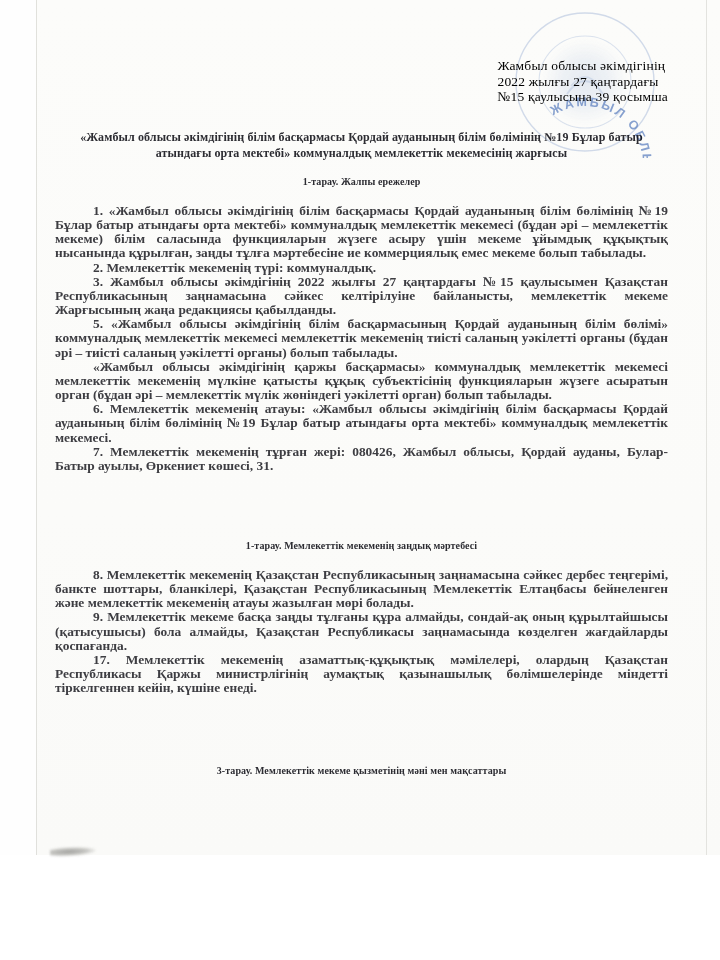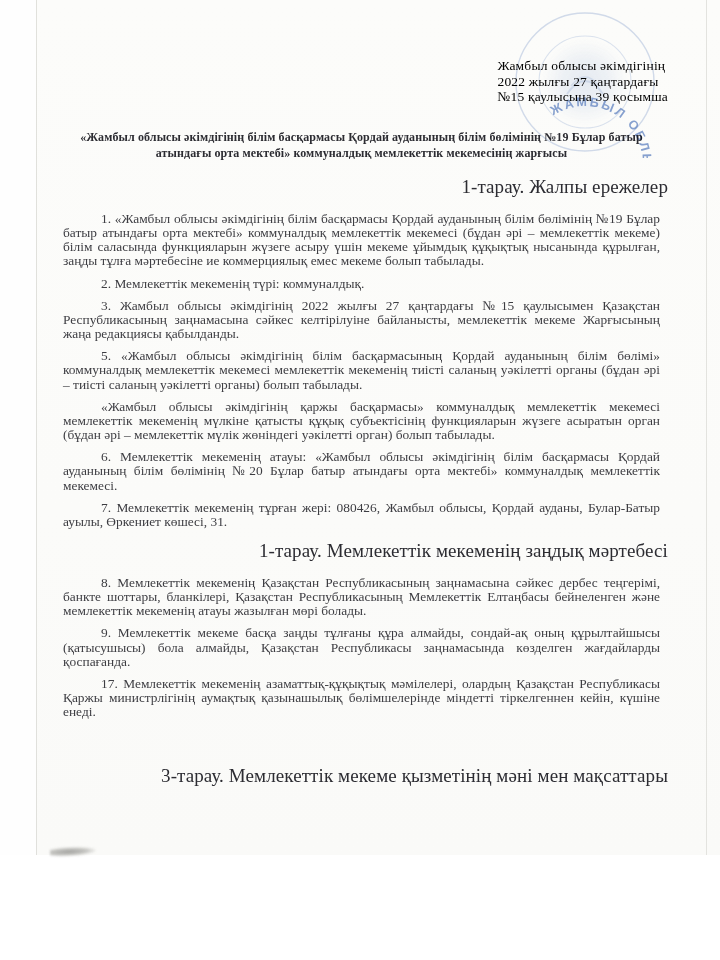--- a/index.html
+++ b/index.html
@@ -57,40 +57,41 @@
   .doc-title{
     position:absolute;top:130px;left:0;width:613px;
     text-align:center;
     font-weight:bold;
     font-size:12px;line-height:15.8px;
     color:#2c2c32;
     letter-spacing:.1px;
   }
   .sec-heading{
     position:absolute;left:0;width:613px;
-    text-align:right;
-    font-weight:normal;
-    font-size:19px;
+    text-align:center;
+    font-weight:bold;
+    font-size:10px;
     color:#2c2c32;
     letter-spacing:.1px;
   }
   .h1{top:176px;}
   .h2{top:540px;}
   .h3{top:765px;}
   .body-block{
     position:absolute;left:0;width:613px;
     font-size:13.4px;line-height:14.15px;
     text-align:justify;
     color:#3d3d42;
   }
   .sec1-body{top:204px;}
   .sec2-body{top:568px;}
   .body-block p{
-    margin:8px;
+    margin:0;
     text-indent:38px;
+    font-weight:bold;
   }
   
   .stamp{
     position:absolute;left:509px;top:6px;width:152px;height:152px;
     mix-blend-mode:multiply;
     opacity:.85;
     pointer-events:none;
   }
 </style>
 </head>
@@ -116,21 +117,21 @@
     <div class="doc-title">«Жамбыл облысы әкімдігінің білім басқармасы Қордай ауданының білім бөлімінің №19 Бұлар батыр атындағы орта мектебі» коммуналдық мемлекеттік мекемесінің жарғысы</div>
 
     <div class="sec-heading h1">1-тарау. Жалпы ережелер</div>
 
     <div class="body-block sec1-body">
       <p>1. «Жамбыл облысы әкімдігінің білім басқармасы Қордай ауданының білім бөлімінің №19 Бұлар батыр атындағы орта мектебі» коммуналдық мемлекеттік мекемесі (бұдан әрі – мемлекеттік мекеме) білім саласында функцияларын жүзеге асыру үшін мекеме ұйымдық құқықтық нысанында құрылған, заңды тұлға мәртебесіне ие коммерциялық емес мекеме болып табылады.</p>
       <p>2. Мемлекеттік мекеменің түрі: коммуналдық.</p>
       <p>3. Жамбыл облысы әкімдігінің 2022 жылғы 27 қаңтардағы №15 қаулысымен Қазақстан Республикасының заңнамасына сәйкес келтірілуіне байланысты, мемлекеттік мекеме Жарғысының жаңа редакциясы қабылданды.</p>
       <p>5. «Жамбыл облысы әкімдігінің білім басқармасының Қордай ауданының білім бөлімі» коммуналдық мемлекеттік мекемесі мемлекеттік мекеменің тиісті саланың уәкілетті органы (бұдан әрі – тиісті саланың уәкілетті органы) болып табылады.</p>
       <p>«Жамбыл облысы әкімдігінің қаржы басқармасы» коммуналдық мемлекеттік мекемесі мемлекеттік мекеменің мүлкіне қатысты құқық субъектісінің функцияларын жүзеге асыратын орган (бұдан әрі – мемлекеттік мүлік жөніндегі уәкілетті орган) болып табылады.</p>
-      <p>6. Мемлекеттік мекеменің атауы: «Жамбыл облысы әкімдігінің білім басқармасы Қордай ауданының білім бөлімінің №20 Бұлар батыр атындағы орта мектебі» коммуналдық мемлекеттік мекемесі.</p>
+      <p>6. Мемлекеттік мекеменің атауы: «Жамбыл облысы әкімдігінің білім басқармасы Қордай ауданының білім бөлімінің №19 Бұлар батыр атындағы орта мектебі» коммуналдық мемлекеттік мекемесі.</p>
       <p>7. Мемлекеттік мекеменің тұрған жері: 080426, Жамбыл облысы, Қордай ауданы, Булар-Батыр ауылы, Өркениет көшесі, 31.</p>
     </div>
 
     <div class="sec-heading h2">1-тарау. Мемлекеттік мекеменің заңдық мәртебесі</div>
 
     <div class="body-block sec2-body">
       <p>8. Мемлекеттік мекеменің Қазақстан Республикасының заңнамасына сәйкес дербес теңгерімі, банкте шоттары, бланкілері, Қазақстан Республикасының Мемлекеттік Елтаңбасы бейнеленген және мемлекеттік мекеменің атауы жазылған мөрі болады.</p>
       <p>9. Мемлекеттік мекеме басқа заңды тұлғаны құра алмайды, сондай-ақ оның құрылтайшысы (қатысушысы) бола алмайды, Қазақстан Республикасы заңнамасында көзделген жағдайларды қоспағанда.</p>
       <p>17. Мемлекеттік мекеменің азаматтық-құқықтық мәмілелері, олардың Қазақстан Республикасы Қаржы министрлігінің аумақтық қазынашылық бөлімшелерінде міндетті тіркелгеннен кейін, күшіне енеді.</p>
     </div>

